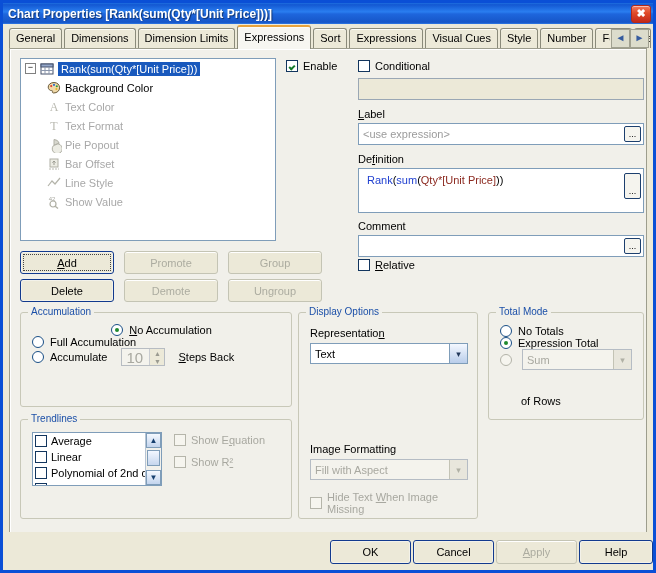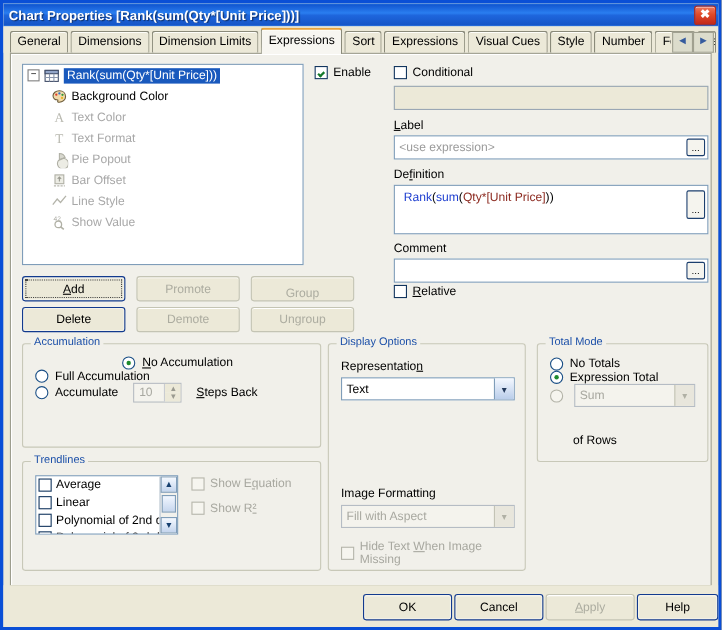--- a/index.html
+++ b/index.html
@@ -153,21 +153,21 @@
     border:1px solid #7f9db9;box-sizing:border-box;display:flex;align-items:center;justify-content:center;
     font-size:8px;color:#17406f;cursor:pointer;
   }
   .vthumb{width:13px;height:16px;margin-top:2px;background:linear-gradient(to bottom,#f2f7ff,#c6d6ee);border:1px solid #7f9db9;box-sizing:border-box;}
 
   
   .spin{
     display:flex;align-items:stretch;border:1px solid #b7bcc2;background:#f4f3ed;
     width:44px;height:18px;box-sizing:border-box;
   }
-  .spin .val{flex:1;font-size:11px;color:#a8a8a0;padding-left:4px;display:flex;align-items:center;}
+  .spin .val{flex:1;font-size:15px;color:#a8a8a0;padding-left:4px;display:flex;align-items:center;}
   .spin .arrows{width:14px;display:flex;flex-direction:column;border-left:1px solid #c9ccd1;}
   .spin .arrows div{
     flex:1;display:flex;align-items:center;justify-content:center;font-size:7px;color:#9a9a90;
     background:#ece9d8;
   }
 
   
   .bottombar{position:absolute;left:0;right:0;bottom:0;height:38px;background:#ece9d8;}
 
   
@@ -302,21 +302,21 @@
         <div class="tree-label">Show Value</div>
       </div>
     </div>
 
     <div class="btn default focus" style="position:absolute;left:10px;top:202px;width:92px;height:21px;">
       <span><span class="u">A</span><span></span>dd</span>
     </div>
     <div class="btn disabled" style="position:absolute;left:114px;top:202px;width:92px;height:21px;">
       <span>Promote</span>
     </div>
-    <div class="btn disabled" style="position:absolute;left:218px;top:202px;width:92px;height:21px;align-items:flex-end;">
+    <div class="btn disabled" style="position:absolute;left:218px;top:202px;width:92px;height:21px;">
       <span>Group</span>
     </div>
 
     <div class="btn default" style="position:absolute;left:10px;top:230px;width:92px;height:21px;">
       <span>Delete</span>
     </div>
     <div class="btn disabled" style="position:absolute;left:218px;top:230px;width:92px;height:21px;">
       <span>Ungroup</span>
     </div>
     <div class="btn disabled" style="position:absolute;left:114px;top:230px;width:92px;height:21px;">

